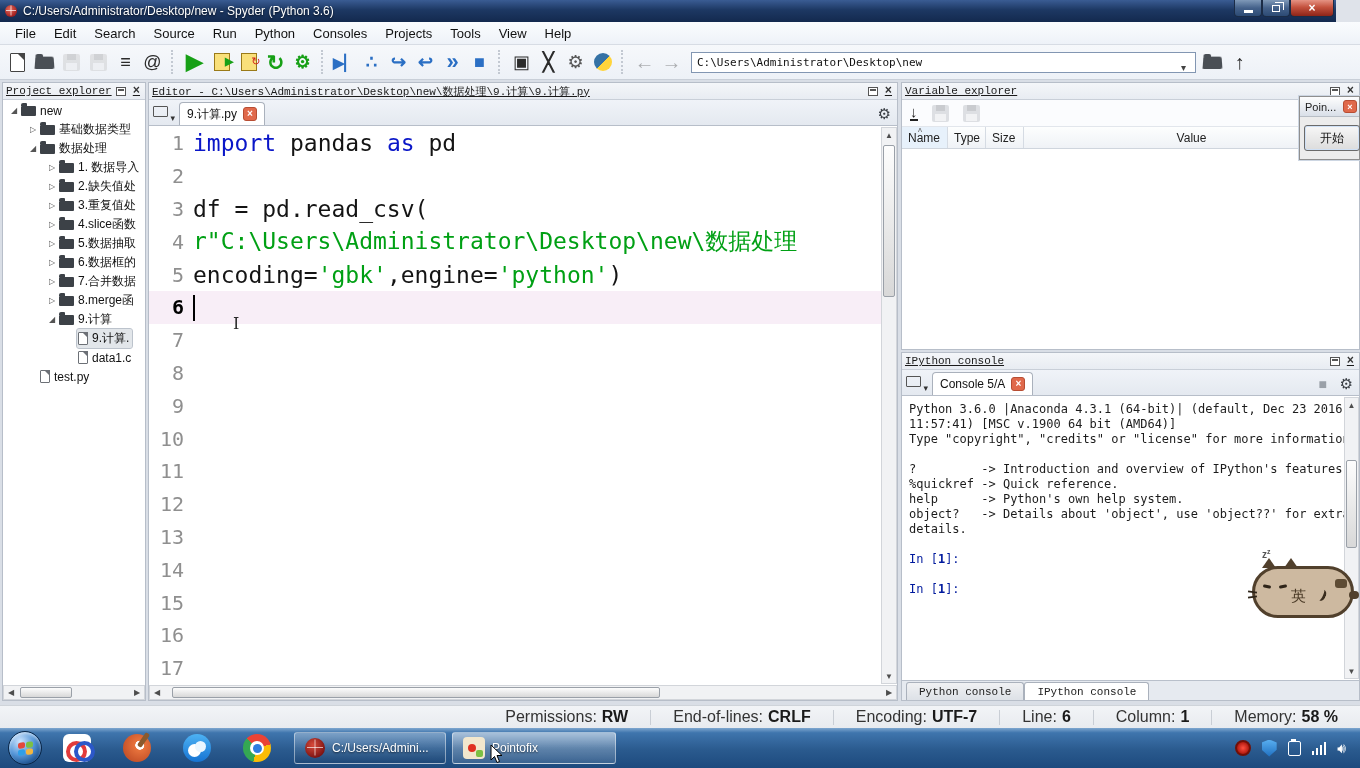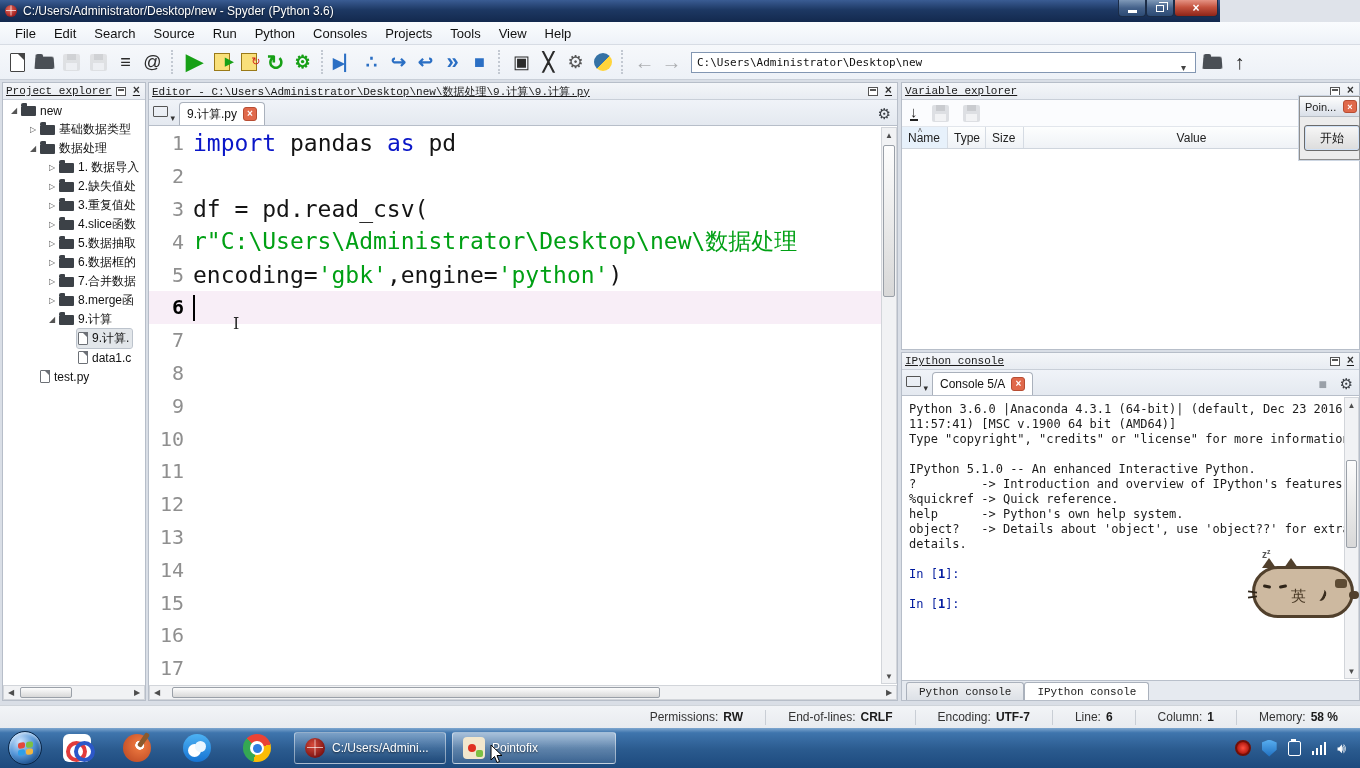--- a/index.html
+++ b/index.html
@@ -1,21 +1,21 @@
 <!DOCTYPE html>
 <html><head>
 <meta charset="utf-8">
 <style>
   * { margin:0; padding:0; box-sizing:border-box; }
   html,body { width:1360px; height:768px; overflow:hidden; background:#dfe3ea;
               font-family:"Liberation Sans", sans-serif; }
   body { position:relative; }
 
   
-  #titlebar { position:absolute; left:0; top:0; width:1220px; height:22px;
+  #titlebar { position:absolute; left:0; top:0; width:1336px; height:22px;
     background:linear-gradient(#3a5c93,#1d3863 45%,#13294e);
     display:flex; align-items:center; color:#fff; font-size:12px; }
   .app-icon { width:12px; height:12px; border-radius:50%; margin:0 6px 0 5px;
     background:radial-gradient(circle at 40% 35%, #e86a5a, #a02020 70%);
     position:relative; flex:0 0 auto; }
   .app-icon::before, .app-icon::after { content:""; position:absolute; left:1px; right:1px; top:5px;
     height:1px; background:rgba(255,255,255,.7); }
   .app-icon::after { transform:rotate(90deg); }
   #title-text { text-shadow:0 1px 2px rgba(0,0,0,.7); }
   #win-controls { position:absolute; right:2px; top:0; display:flex; }
@@ -179,21 +179,21 @@
   .cat-whisker.w1 { left:-7px; transform:rotate(8deg); } .cat-whisker.w2 { left:-7px; top:27px; transform:rotate(-8deg); }
   .cat-char { position:absolute; left:36px; top:18px; font-size:15px; color:#4a3a26; }
   .cat-moon { position:absolute; left:62px; top:20px; width:9px; height:12px; border-right:3px solid #3a2d1e;
     border-radius:50%; transform:rotate(25deg); }
   .cat-patch { position:absolute; left:80px; top:10px; width:12px; height:9px; background:#5e4c35; border-radius:3px; }
   .cat-tail { position:absolute; right:-8px; top:22px; width:10px; height:8px; background:#51402c; border-radius:4px; }
 
   
   #statusbar { position:absolute; left:0; top:705px; width:1360px; height:23px;
     background:linear-gradient(#f2f4f7,#e8ebef); border-top:1px solid #cfd4da;
-    display:flex; align-items:center; justify-content:flex-end; font-size:12px; color:#333;padding-left:36px; }
+    display:flex; align-items:center; justify-content:flex-end; font-size:16px; color:#333;padding-left:36px; }
   .st-item { padding:0 22px; border-left:1px solid #c9ced5; height:15px; display:flex;
     align-items:center; gap:5px; }
   .st-item:first-child { border-left:none; }
   .st-item b { color:#1a1a1a; }
 
   
   #taskbar { position:absolute; left:0; top:728px; width:1360px; height:40px;
     background:linear-gradient(#7ea7cf,#3f75ad 12%,#2a5a8e 55%,#1d4a7e);
     display:flex; align-items:center; }
   #start-orb { width:34px; height:34px; border-radius:50%; margin:0 12px 0 8px; position:relative;
@@ -640,21 +640,20 @@
         <span class="tab-close">×</span>
       </span>
       <span class="tab-stop">■</span>
       <span class="tab-gear">⚙</span>
     </div>
     <div id="console-out">
         <div class="con-line">Python 3.6.0 |Anaconda 4.3.1 (64-bit)| (default, Dec 23 2016,</div>
         <div class="con-line">11:57:41) [MSC v.1900 64 bit (AMD64)]</div>
         <div class="con-line">Type "copyright", "credits" or "license" for more information.</div>
         <div class="con-line"> </div>
-        <div class="con-line">IPython 5.1.0 -- An enhanced Interactive Python.</div>
         <div class="con-line">?         -&gt; Introduction and overview of IPython's features.</div>
         <div class="con-line">%quickref -&gt; Quick reference.</div>
         <div class="con-line">help      -&gt; Python's own help system.</div>
         <div class="con-line">object?   -&gt; Details about 'object', use 'object??' for extra</div>
         <div class="con-line">details.</div>
         <div class="con-line"> </div>
         <div class="con-line"><span class="pr">In [</span><span class="pr bold">1</span><span class="pr">]:</span></div>
         <div class="con-line"> </div>
         <div class="con-line"><span class="pr">In [</span><span class="pr bold">1</span><span class="pr">]:</span></div>
       </div>

